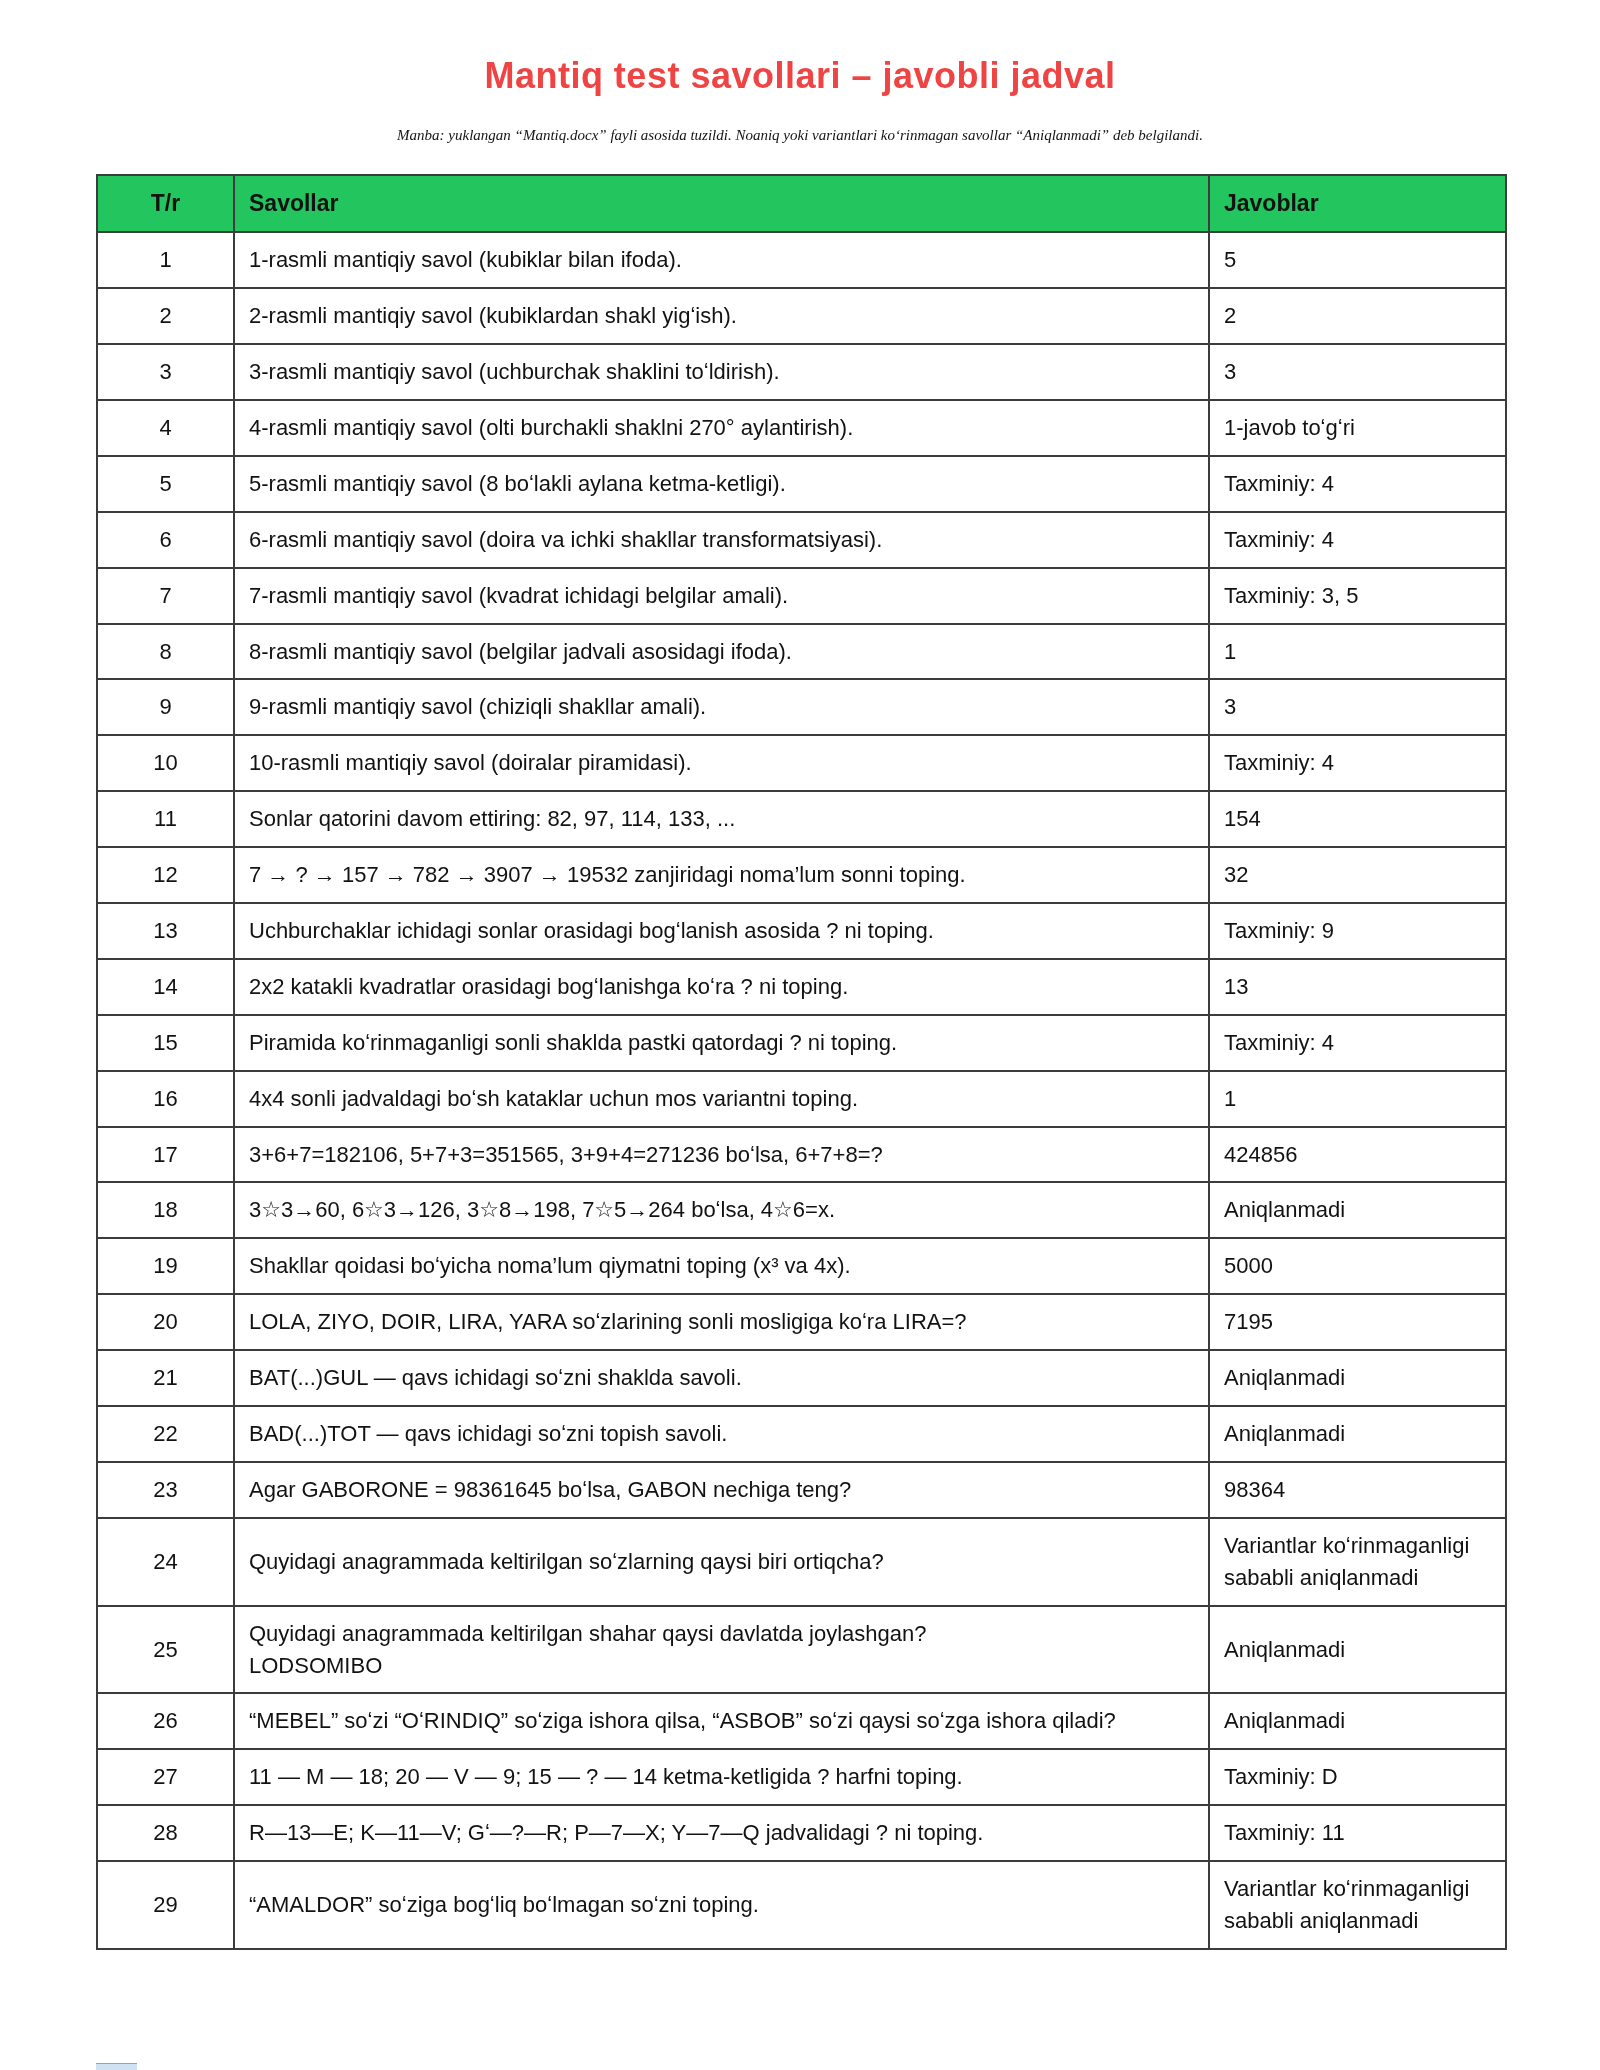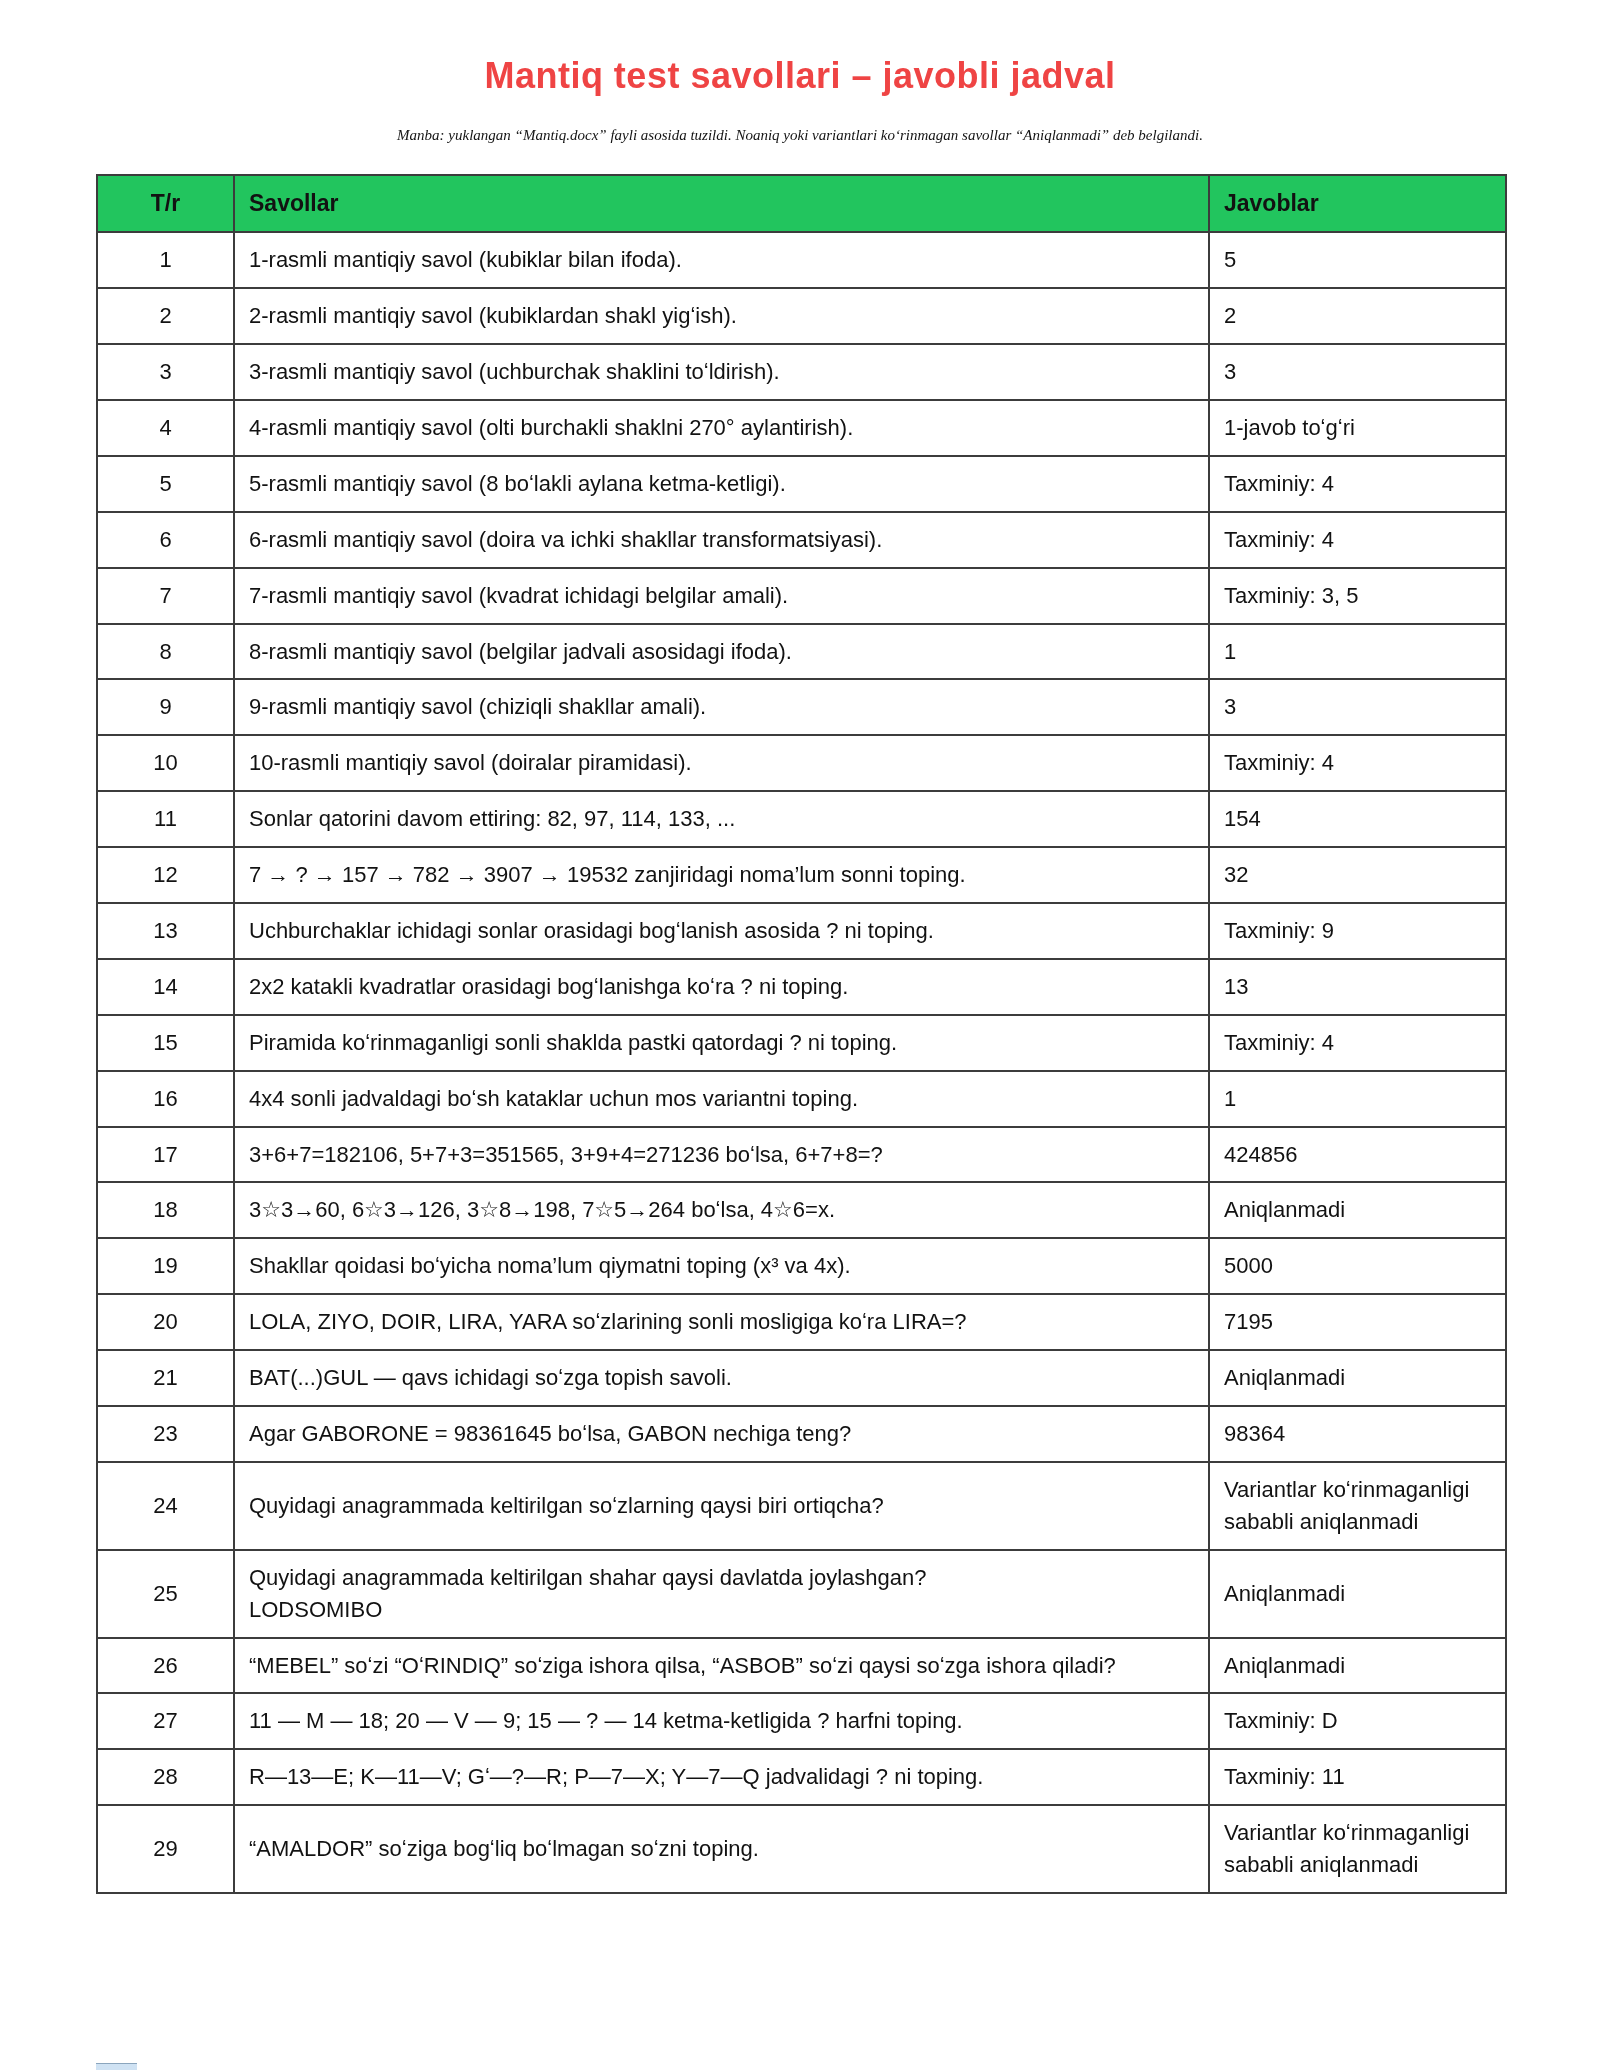--- a/index.html
+++ b/index.html
@@ -187,21 +187,26 @@
           <td class="q-cell">Shakllar qoidasi boʻyicha noma’lum qiymatni toping (x³ va 4x).</td>
           <td class="a-cell">5000</td>
         </tr>
         <tr>
           <td class="num-cell">20</td>
           <td class="q-cell">LOLA, ZIYO, DOIR, LIRA, YARA soʻzlarining sonli mosligiga koʻra LIRA=?</td>
           <td class="a-cell">7195</td>
         </tr>
         <tr>
           <td class="num-cell">21</td>
-          <td class="q-cell">BAT(...)GUL — qavs ichidagi soʻzga topish savoli.</td>
+          <td class="q-cell">BAT(...)GUL — qavs ichidagi soʻzni shaklda savoli.</td>
+          <td class="a-cell">Aniqlanmadi</td>
+        </tr>
+        <tr>
+          <td class="num-cell">22</td>
+          <td class="q-cell">BAD(...)TOT — qavs ichidagi soʻzni topish savoli.</td>
           <td class="a-cell">Aniqlanmadi</td>
         </tr>
         <tr>
           <td class="num-cell">23</td>
           <td class="q-cell">Agar GABORONE = 98361645 boʻlsa, GABON nechiga teng?</td>
           <td class="a-cell">98364</td>
         </tr>
         <tr>
           <td class="num-cell">24</td>
           <td class="q-cell">Quyidagi anagrammada keltirilgan soʻzlarning qaysi biri ortiqcha?</td>

